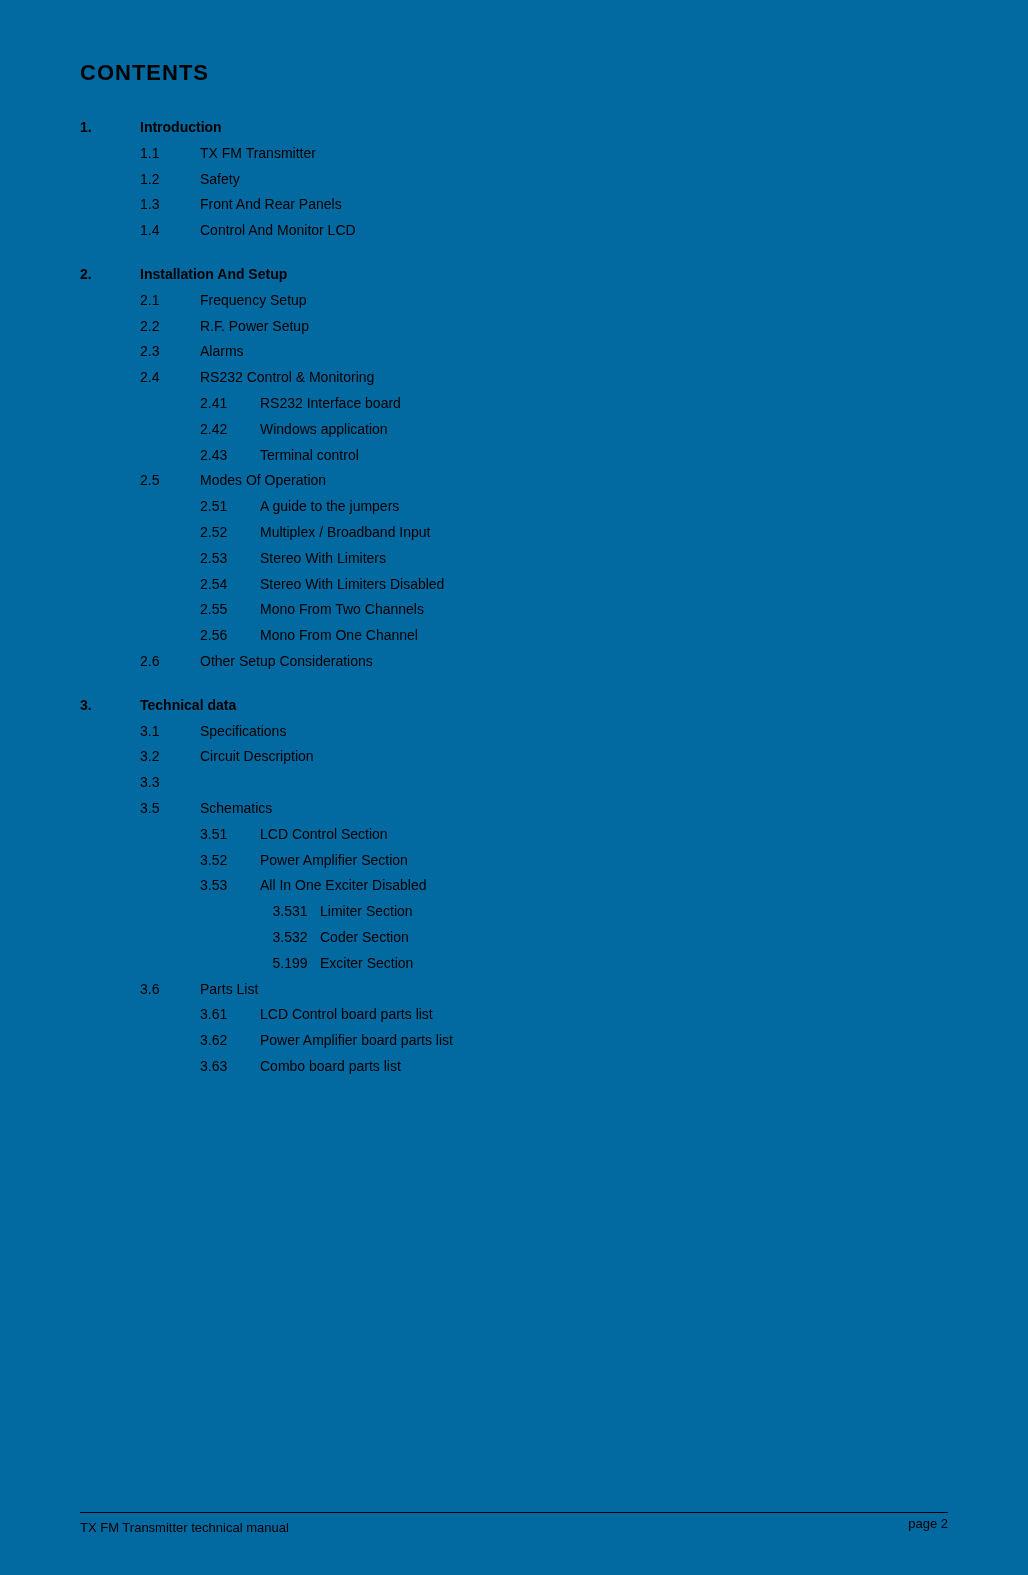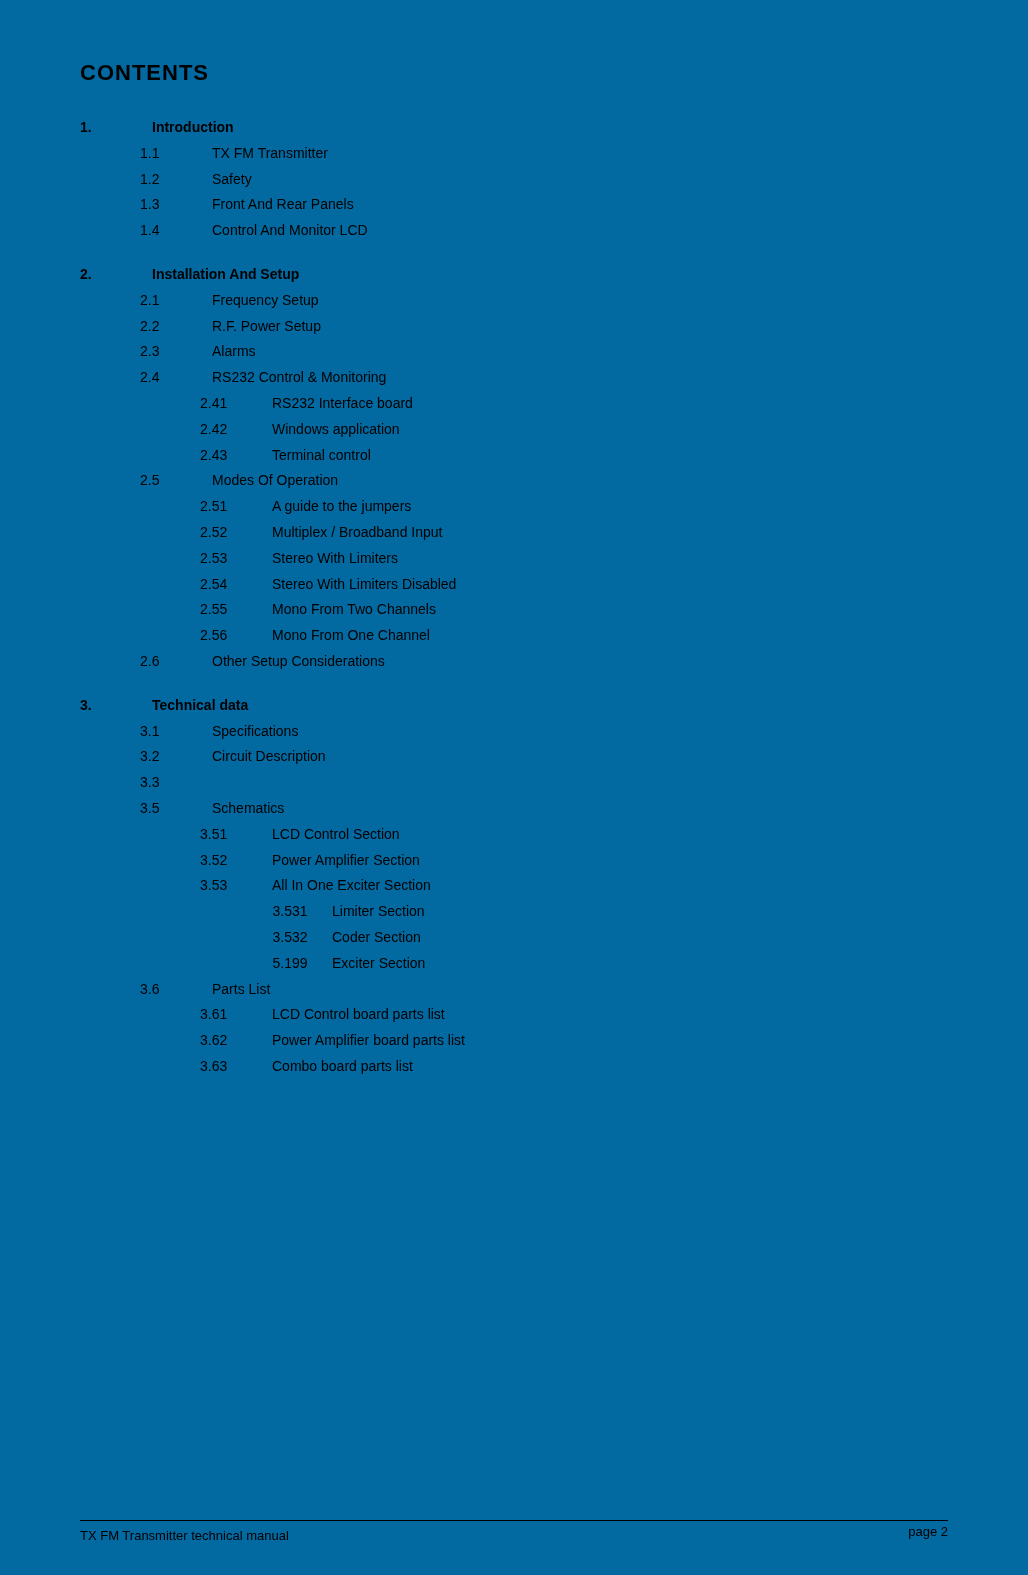--- a/index.html
+++ b/index.html
@@ -52,21 +52,20 @@
       min-width: 60px;
       font-weight: normal;
     }
 
     .toc-number.bold {
       font-weight: bold;
     }
 
     .toc-label {
       flex: 1;
-      margin-left: 12px;
     }
 
     .toc-label.bold {
       font-weight: bold;
     }
 
     
     .indent-1 .toc-number {
       padding-left: 60px;
       min-width: 120px;
@@ -78,21 +77,21 @@
     }
 
     .indent-3 .toc-number {
       padding-left: 180px;
       min-width: 240px;
       text-align: center;
     }
 
     .page-footer {
       position: absolute;
-      bottom: 32px;
+      bottom: 40px;
       left: 80px;
       right: 80px;
       display: flex;
       justify-content: space-between;
       align-items: center;
       font-size: 13px;
       color: #000;
     }
 
     hr.footer-line {
@@ -223,21 +222,21 @@
       <div class="toc-row indent-2">
         <span class="toc-number">3.51</span>
         <span class="toc-label">LCD Control Section</span>
       </div>
       <div class="toc-row indent-2">
         <span class="toc-number">3.52</span>
         <span class="toc-label">Power Amplifier Section</span>
       </div>
       <div class="toc-row indent-2">
         <span class="toc-number">3.53</span>
-        <span class="toc-label">All In One Exciter Section</span>
+        <span class="toc-label">All In One Exciter Disabled</span>
       </div>
       <div class="toc-row indent-3">
         <span class="toc-number">3.531</span>
         <span class="toc-label">Limiter Section</span>
       </div>
       <div class="toc-row indent-3">
         <span class="toc-number">3.532</span>
         <span class="toc-label">Coder  Section</span>
       </div>
       <div class="toc-row indent-3">

